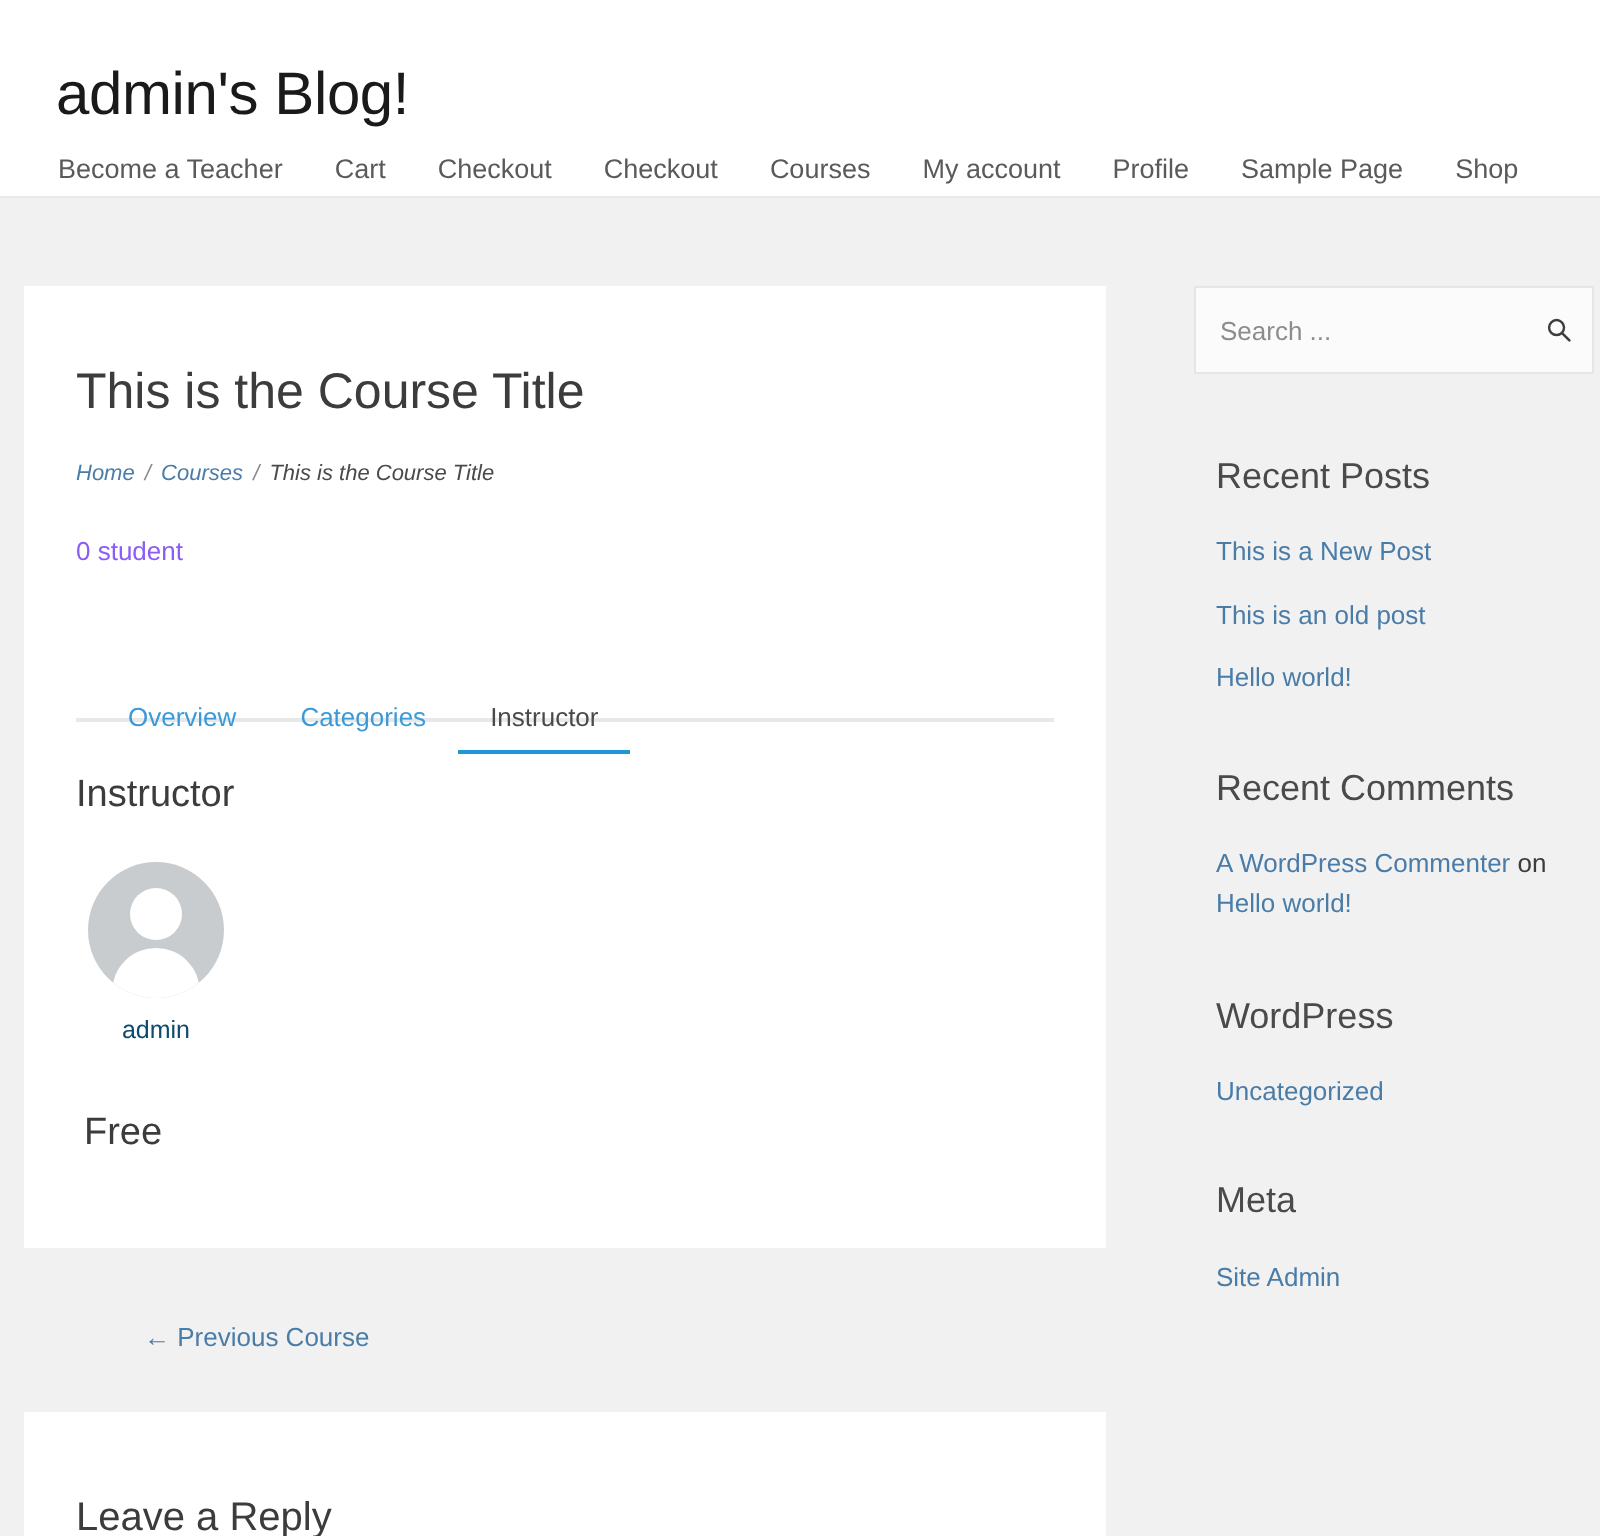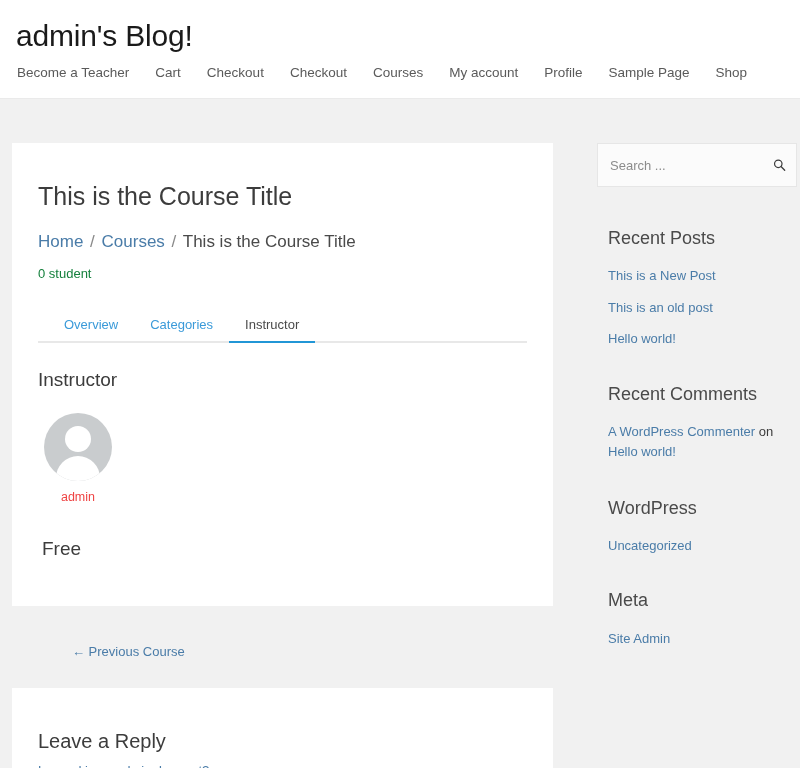--- a/index.html
+++ b/index.html
@@ -15,21 +15,21 @@
     height: 768px;
     overflow: hidden;
     position: relative;
   }
   a { text-decoration: none; }
 
   
   .site-header {
     background: #ffffff;
     border-bottom: 1px solid #eaeaea;
-    padding: 4px;
+    padding: 16px;
     height: 99px;
     box-sizing: border-box;
   }
   .site-title {
     font-size: 30px;
     font-weight: 400;
     color: #1a1a1a;
     margin: 0;
     padding: 12px 0 0 12px;
     letter-spacing: -0.2px;
@@ -75,47 +75,48 @@
   .course-card { padding: 38px 26px 0 26px; }
 
   .course-title {
     font-size: 25px;
     font-weight: 400;
     color: #3c3c3c;
     margin: 0 0 18px 0;
     line-height: 1.25;
   }
   .breadcrumb {
-    font-size: 17px;
+    font-size: 11px;
     color: #4a4a4a;
-    margin-bottom: 12px;
+    margin-bottom: 22px;
     line-height: 1.4;
+    font-style: italic;
   }
   .breadcrumb a { color: #4a7ca8; }
   .breadcrumb .sep { color: #8a8a8a; padding: 0 2px; }
 
   .student-count {
     font-size: 13px;
-    color: #15803d;
-    margin-bottom: 28px;
+    color: #8b5cf6;
+    margin-bottom: 44px;
   }
 
   
   .tabs {
     display: flex;
     border-bottom: 2px solid #e8e8e8;
     margin-bottom: 26px;
     padding-left: 10px;
   }
   .tab {
     font-size: 13px;
     padding: 6px 16px 9px 16px;
     color: #3a9ad9;
     position: relative;
-    top: 2px;
+    top: 18px;
   }
   .tab.active {
     color: #4a4a4a;
     border-bottom: 2px solid #2196d6;
   }
 
   
   .section-heading {
     font-size: 19px;
     font-weight: 400;
@@ -150,21 +151,21 @@
     height: 42px;
     border-radius: 22px 22px 0 0;
     background: #ffffff;
     left: 12px;
     top: 43px;
   }
   .instructor-name {
     display: block;
     margin-top: 9px;
     font-size: 12.5px;
-    color: #ef4444;
+    color: #0c4a6e;
     text-align: center;
     width: 72px;
   }
   .price {
     font-size: 19px;
     font-weight: 400;
     color: #3c3c3c;
     margin: 4px;
     padding-bottom: 46px;
   }

